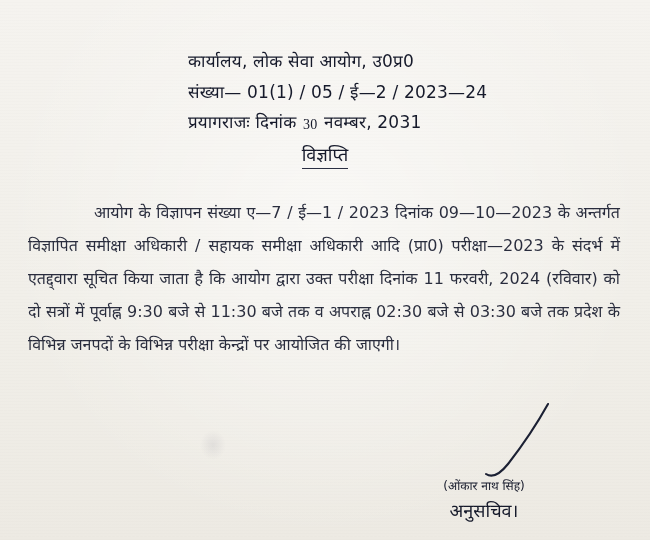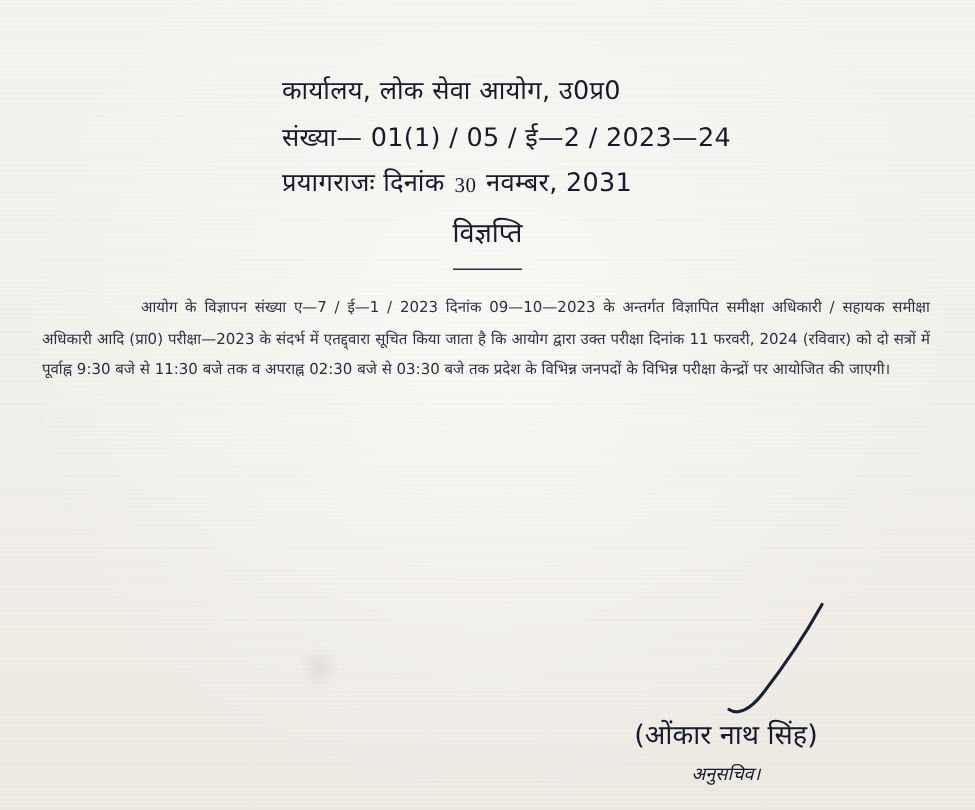--- a/index.html
+++ b/index.html
@@ -62,29 +62,29 @@
     top: 142px;
     left: 0;
     right: 0;
     text-align: center;
     font-size: 18px;
     color: #161a2b;
   }
   .doc-title span {
     display: inline-block;
     border-bottom: 1.3px solid #2a2f43;
-    padding-bottom: 13px;
+    padding-bottom: 2px;
   }
 
   .body-block {
     position: absolute;
     left: 28px;
     right: 30px;
     top: 196px;
-    font-size: 10px;
+    font-size: 16px;
     line-height: 2.07;
     text-align: justify;
     text-justify: inter-word;
     color: #1a1e30;
   }
   .body-block p {
     margin: 0;
     text-indent: 66px;
   }
   .fade-1 { opacity: 0.93; }
@@ -100,29 +100,28 @@
     height: 70px;
     position: relative;
     margin-bottom: 2px;
   }
   .sign-stroke svg {
     position: absolute;
     right: 42px;
     bottom: -4px;
   }
   .sign-name {
-    font-size: 18px;
+    font-size: 12px;
     color: #161a2b;
     line-height: 1.75;
   }
   .sign-desig {
-    font-size: 12px;
+    font-size: 18px;
     color: #161a2b;
     line-height: 1.6;
-    font-style: italic;
   }
   .smudge {
     position: absolute;
     left: 200px;
     top: 430px;
     width: 26px;
     height: 30px;
     background: radial-gradient(ellipse at 50% 50%, rgba(90,90,110,0.10), rgba(90,90,110,0) 70%);
     border-radius: 50%;
     pointer-events: none;

